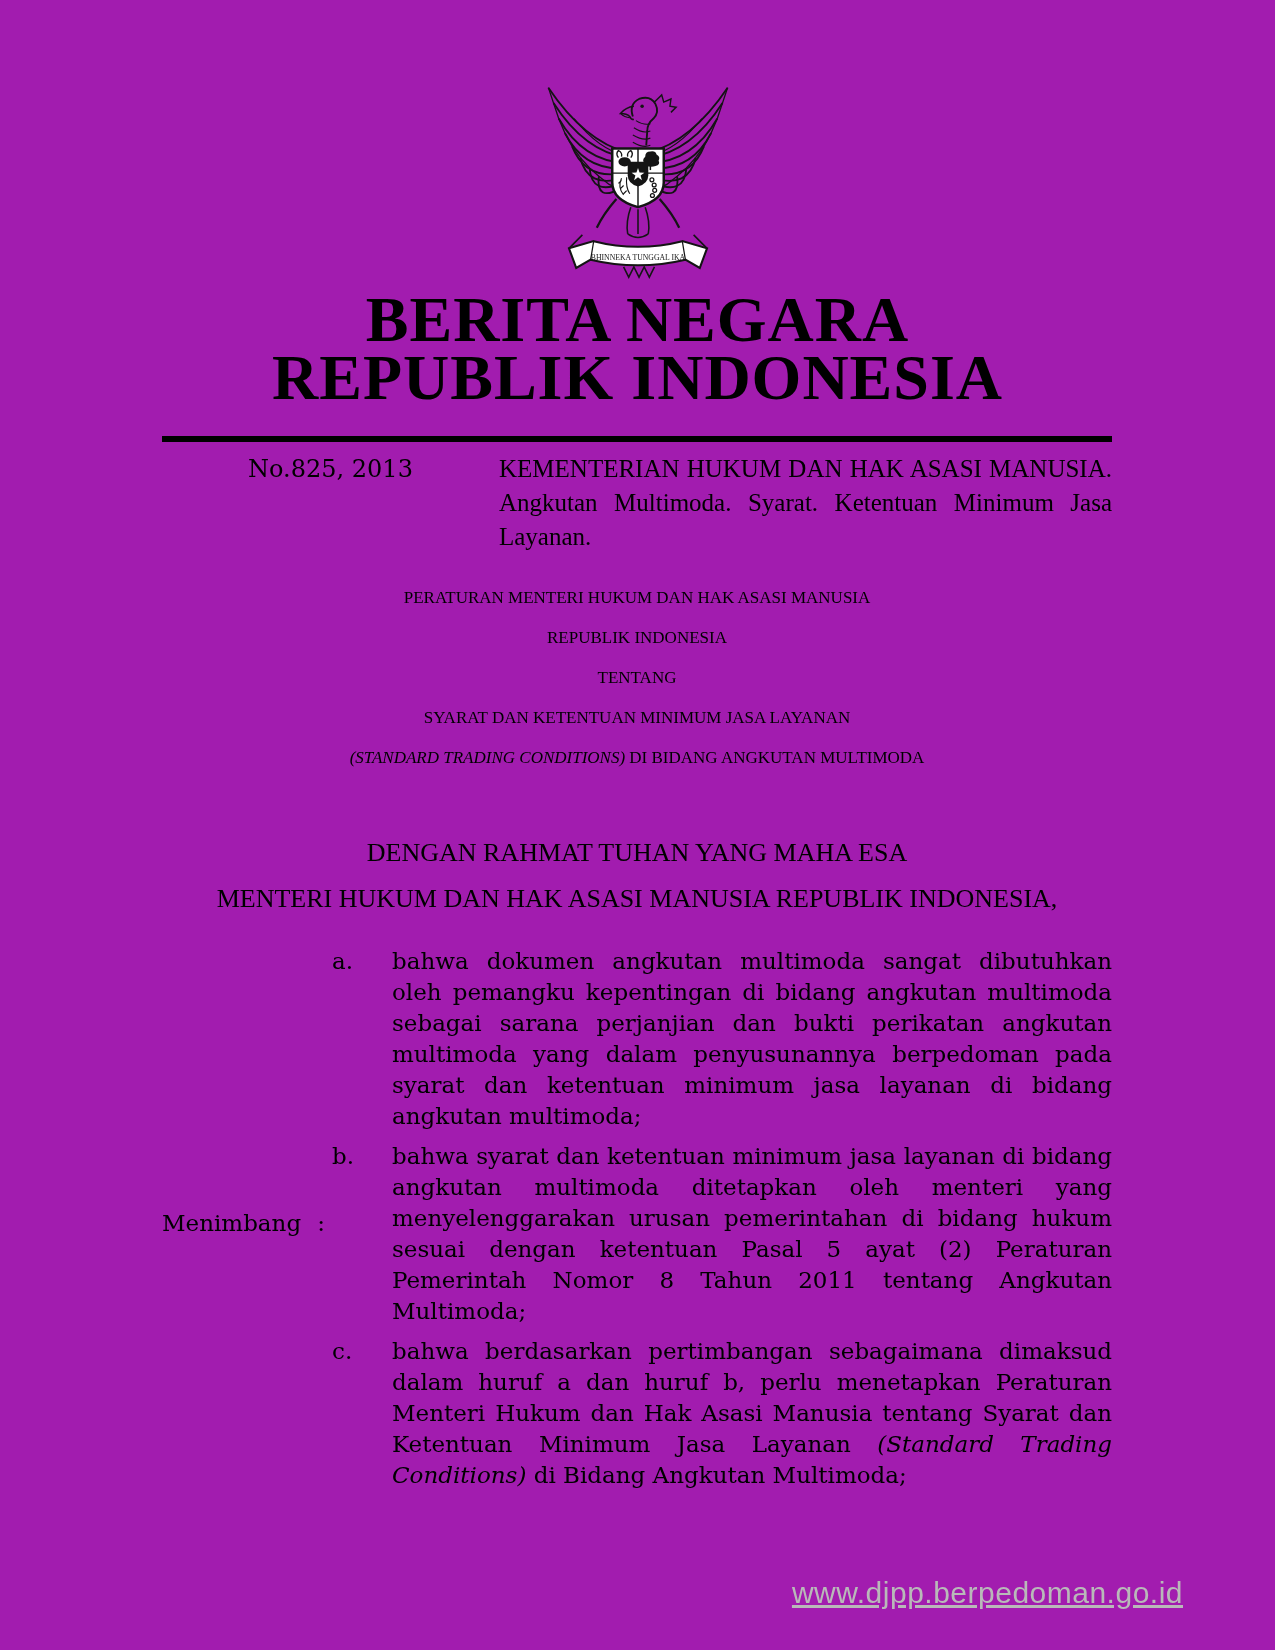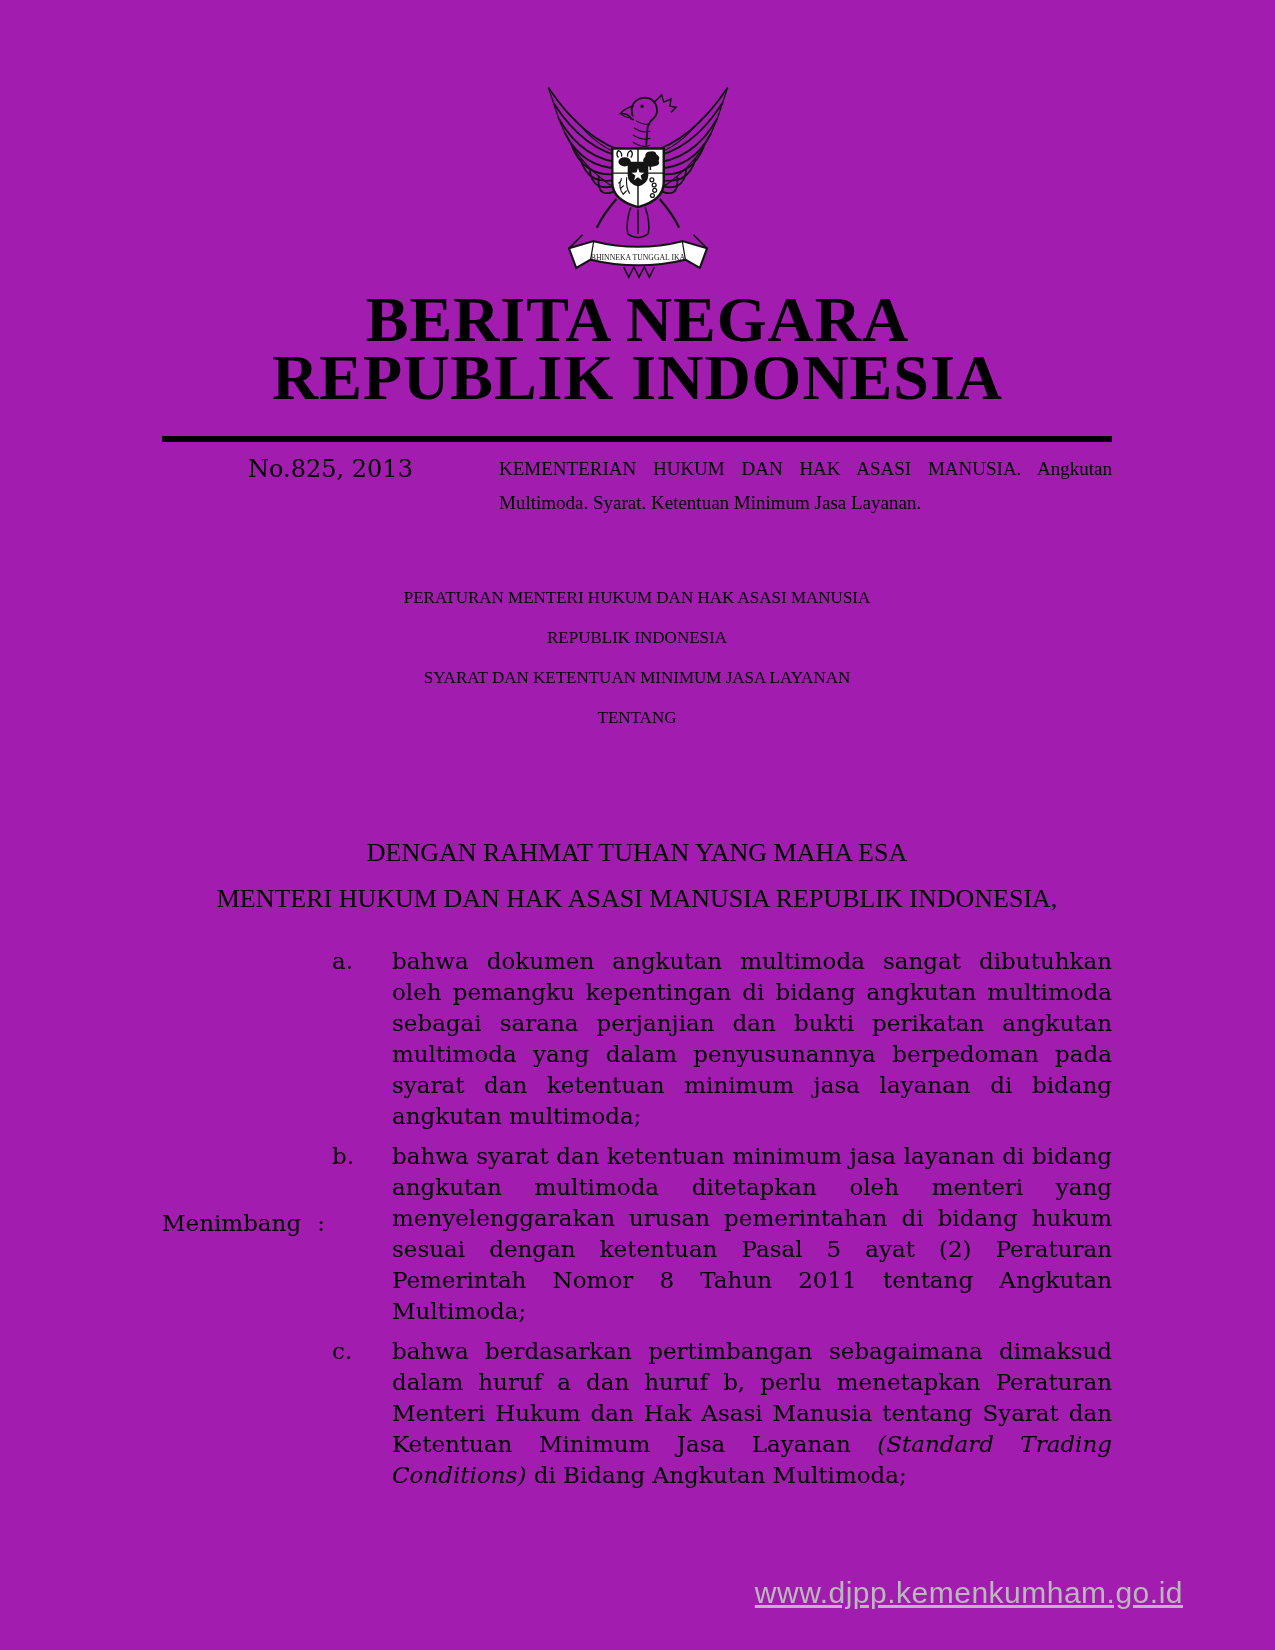--- a/index.html
+++ b/index.html
@@ -30,21 +30,21 @@
     position:absolute;top:452px;left:162px;width:950px;
     display:flex;align-items:flex-start;
   }
   .issue-number{
     width:337px;flex:none;
     font-family:"DejaVu Serif", serif;
     font-size:24px;line-height:34px;text-align:center;
   }
   .issue-subject{
     flex:1;
-    font-size:19px;line-height:34px;
+    font-size:25px;line-height:34px;
     text-align:justify;
   }
   
   .reg-title{
     position:absolute;top:578px;left:162px;width:950px;
     text-align:center;font-size:17px;line-height:40px;
   }
   .reg-title .it{font-style:italic;}
   
   .preamble{
@@ -155,22 +155,23 @@
   <hr class="masthead-rule">
 
   <div class="issue-row">
     <div class="issue-number">No.825, 2013</div>
     <div class="issue-subject">KEMENTERIAN HUKUM DAN HAK ASASI MANUSIA. Angkutan Multimoda. Syarat. Ketentuan Minimum Jasa Layanan.</div>
   </div>
 
   <div class="reg-title">
     <div>PERATURAN MENTERI HUKUM DAN HAK ASASI MANUSIA</div>
     <div>REPUBLIK INDONESIA</div>
+    <div>TENTANG</div>
     <div>SYARAT DAN KETENTUAN MINIMUM JASA LAYANAN</div>
-    <div>TENTANG</div>
+    <div><span class="it">(STANDARD TRADING CONDITIONS)</span><span> DI BIDANG ANGKUTAN MULTIMODA</span></div>
   </div>
 
   <div class="preamble">
     <div>DENGAN RAHMAT TUHAN YANG MAHA ESA</div>
     <div>MENTERI HUKUM DAN HAK ASASI MANUSIA REPUBLIK INDONESIA,</div>
   </div>
 
   <div class="consider">
     <div class="c-label">Menimbang</div>
     <div class="c-colon">:</div>
@@ -183,15 +184,15 @@
         <div class="i-marker">b.</div>
         <div class="i-text">bahwa syarat dan ketentuan minimum jasa layanan di bidang angkutan multimoda ditetapkan oleh menteri yang menyelenggarakan urusan pemerintahan di bidang hukum sesuai dengan ketentuan Pasal 5 ayat (2) Peraturan Pemerintah Nomor 8 Tahun 2011 tentang Angkutan Multimoda;</div>
       </div>
       <div class="item">
         <div class="i-marker">c.</div>
         <div class="i-text"><span>bahwa berdasarkan pertimbangan sebagaimana dimaksud dalam huruf a dan huruf b, perlu menetapkan Peraturan Menteri Hukum dan Hak Asasi Manusia tentang Syarat dan Ketentuan Minimum Jasa Layanan </span><span class="it">(Standard Trading Conditions)</span><span> di Bidang Angkutan Multimoda;</span></div>
       </div>
     </div>
   </div>
 
-  <span class="watermark">www.djpp.kemenkumham.go.id</span>
+  <span class="watermark">www.djpp.berpedoman.go.id</span>
 
 </div>
 
 </body></html>

